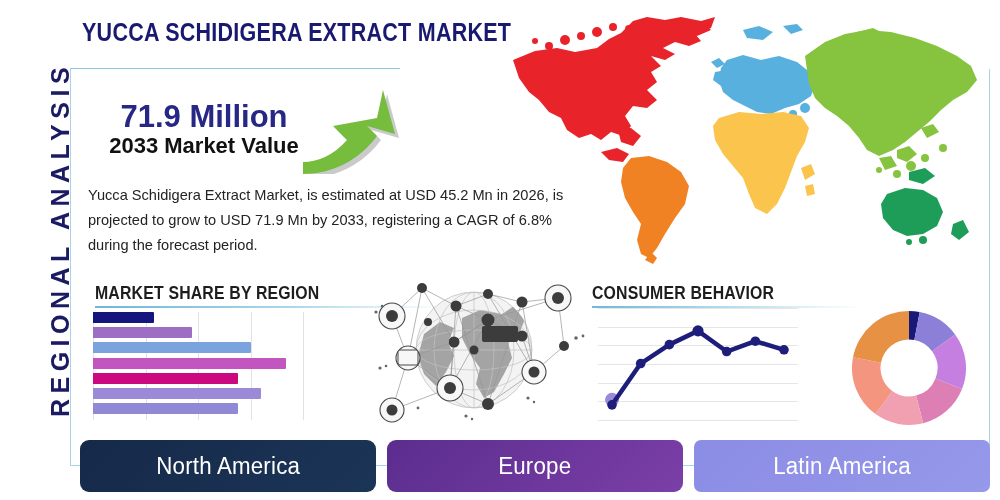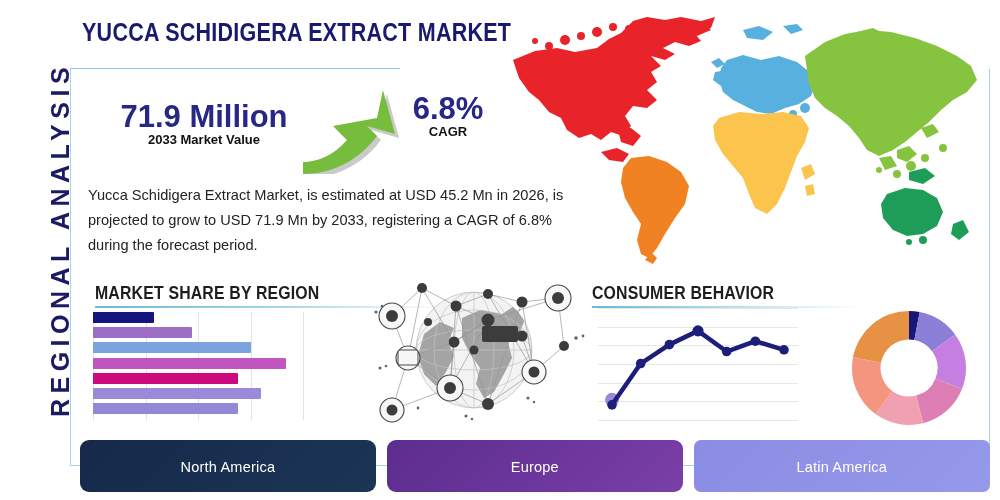--- a/index.html
+++ b/index.html
@@ -57,21 +57,21 @@
   #kpi-row {
     position:absolute; left:88px; top:92px;
     width:420px; height:80px;
   }
   .kpi { position:absolute; text-align:center; }
   .kpi .big {
     font-size:31px; font-weight:700; color:#272785;
     line-height:1.08; white-space:nowrap;
   }
   .kpi .sub {
-    font-size:13px; font-weight:700; color:#111111;
+    font-size:22px; font-weight:700; color:#111111;
     line-height:1.15; white-space:nowrap;
   }
   #kpi-value { left:0px; top:8px; width:232px; }
   #kpi-cagr  { left:300px; top:0px; width:120px; }
 
   #growth-arrow {
     position:absolute; left:300px; top:82px;
     width:108px; height:92px;
   }
 
@@ -164,21 +164,21 @@
   #region-tabs {
     position:absolute; left:80px; top:440px;
     width:910px; height:52px;
     display:flex; gap:11px;
   }
   .region-tab {
     flex:1 1 0;
     border-radius:9px;
     display:flex; align-items:center; justify-content:center;
     color:#ffffff;
-    font-size:15px;
+    font-size:23px;
     letter-spacing:0.2px;
     white-space:nowrap;
   }
   .region-tab span { transform:scaleX(0.97); }
 </style>
 </head>
 <body>
 
 <div id="side-label">
   <div class="txt">REGIONAL ANALYSIS</div>
@@ -189,24 +189,20 @@
 <div id="panel"></div>
 <div id="panel-notch"></div>
 
 <div id="kpi-row">
 
   <div class="kpi" id="kpi-value">
     <div class="big">71.9 Million</div>
     <div class="sub">2033 Market Value</div>
   </div>
 
-  <div class="kpi" id="kpi-cagr">
-    <div class="big">6.8%</div>
-    <div class="sub">CAGR</div>
-  </div>
 
 </div>
 
 <div id="growth-arrow">
   <svg viewBox="0 0 108 92">
     <g transform="translate(3,4)">
       <path d="M0,76 C14,76 30,70 44,54 L30,40 L74,32 L80,4 L92,48 L64,40 L74,50
                C56,74 30,88 0,88 Z" fill="#8a8a8a" opacity="0.45" transform="translate(4,4)"></path>
       <path d="M0,76 C14,76 30,70 44,54 L30,40 L74,32 L80,4 L92,48 L64,40 L74,50
                C56,74 30,88 0,88 Z" fill="#76bc3d"></path>

